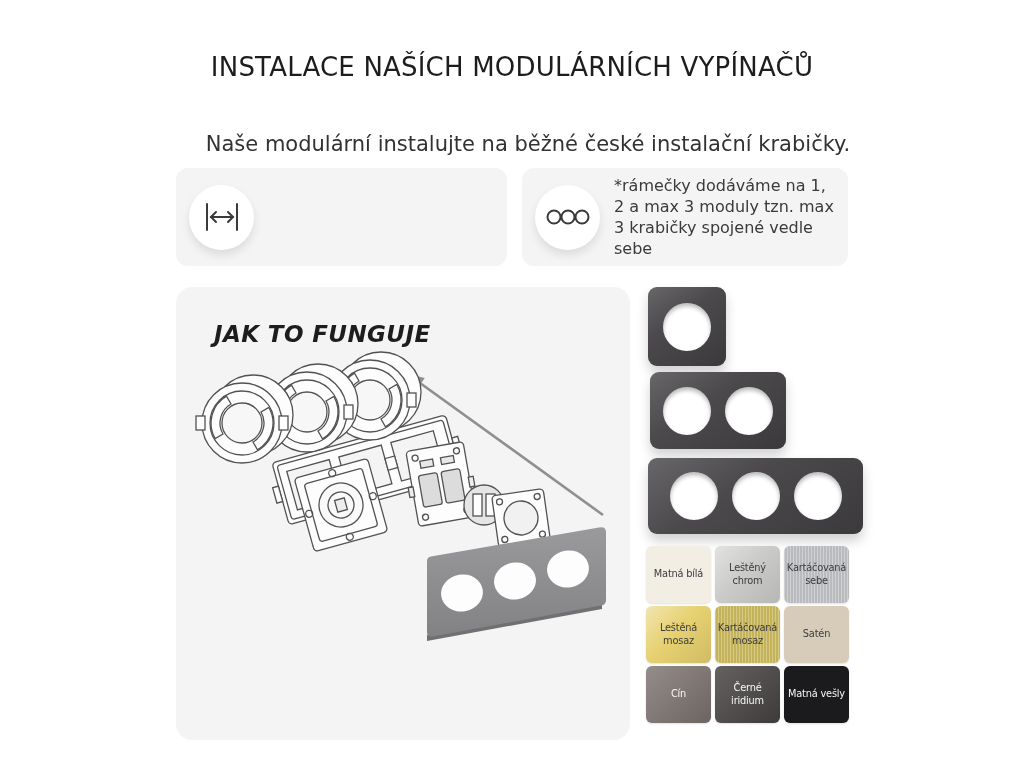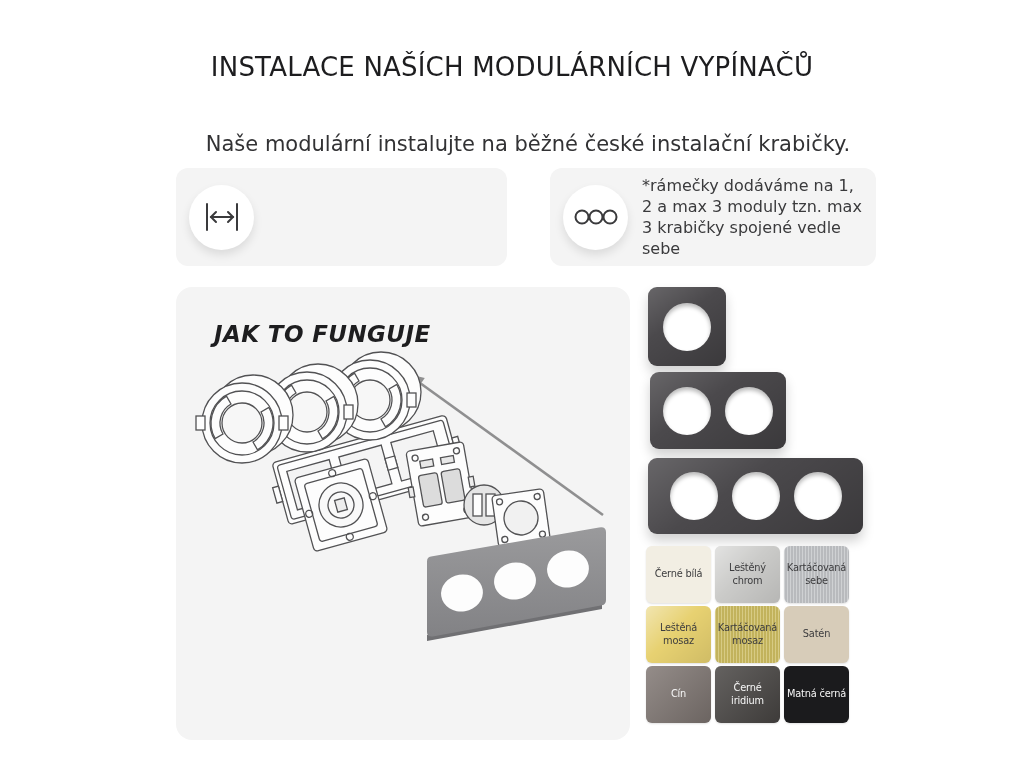--- a/index.html
+++ b/index.html
@@ -15,21 +15,21 @@
   .subtitle{
     position:absolute;left:0;top:116px;width:100%;text-align:center;margin:16px;
     font-size:21px;font-weight:400;color:#323234;
   }
   
   .note-card{
     position:absolute;top:168px;height:98px;background:#f4f4f4;border-radius:12px;
     display:flex;align-items:center;box-sizing:border-box;padding-left:13px;
   }
   .note-card.left{left:176px;width:331px;}
-  .note-card.right{left:550px;width:326px;}
+  .note-card.right{left:522px;width:326px;}
   .icon-circle{
     width:65px;height:65px;border-radius:50%;background:#ffffff;flex:0 0 65px;
     box-shadow:0 5px 10px rgba(0,0,0,.10);display:flex;align-items:center;justify-content:center;
   }
   .note-text{
     margin:0 10px 0 14px;font-size:16px;line-height:1.32;color:#3a3a3c;max-width:225px;
   }
   
   .how-panel{
     position:absolute;left:176px;top:287px;width:454px;height:453px;
@@ -241,21 +241,21 @@
     <span class="hole"></span>
   </div>
   <div class="frame frame-triple" style="--frame: #4b494c;">
     <span class="hole"></span>
     <span class="hole"></span>
     <span class="hole"></span>
   </div>
 
   <div class="swatch-grid">
     <div class="sw" style="--sw: #f2eee3;">
-      <span class="sw-label" style="color: rgb(60, 60, 62);">Černé bílá</span>
+      <span class="sw-label" style="color: rgb(60, 60, 62);">Matná bílá</span>
     </div>
     <div class="sw polished" style="--sw: #cbcbc9;">
       <span class="sw-label" style="color: rgb(60, 60, 62);">Leštěný chrom</span>
     </div>
     <div class="sw brushed" style="--sw: #c2c4c7;">
       <span class="sw-label" style="color: rgb(60, 60, 62);">Kartáčovaná sebe</span>
     </div>
     <div class="sw polished" style="--sw: #e7d171;">
       <span class="sw-label" style="color: rgb(60, 60, 62); text-align: center;">Leštěná mosaz</span>
     </div>
@@ -265,17 +265,17 @@
     <div class="sw" style="--sw: #d7ccb9;">
       <span class="sw-label" style="color: rgb(60, 60, 62);">Satén</span>
     </div>
     <div class="sw dark-sheen" style="--sw: #837a76;">
       <span class="sw-label" style="color: rgb(247, 247, 247);">Cín</span>
     </div>
     <div class="sw dark-sheen" style="--sw: #4b4846;">
       <span class="sw-label" style="color: rgb(247, 247, 247);">Černé iridium</span>
     </div>
     <div class="sw" style="--sw: #1b1b1d;">
-      <span class="sw-label" style="color: rgb(247, 247, 247);">Matná černá</span>
+      <span class="sw-label" style="color: rgb(247, 247, 247);">Matná vešly</span>
     </div>
   </div>
 
 </div>
 
 </body></html>

